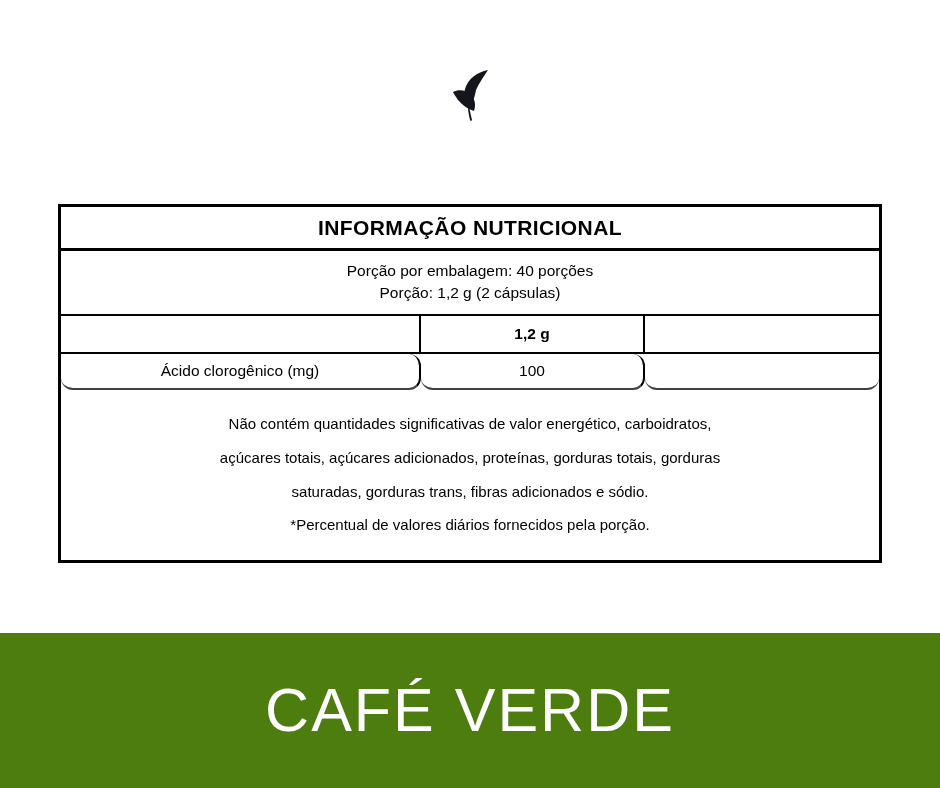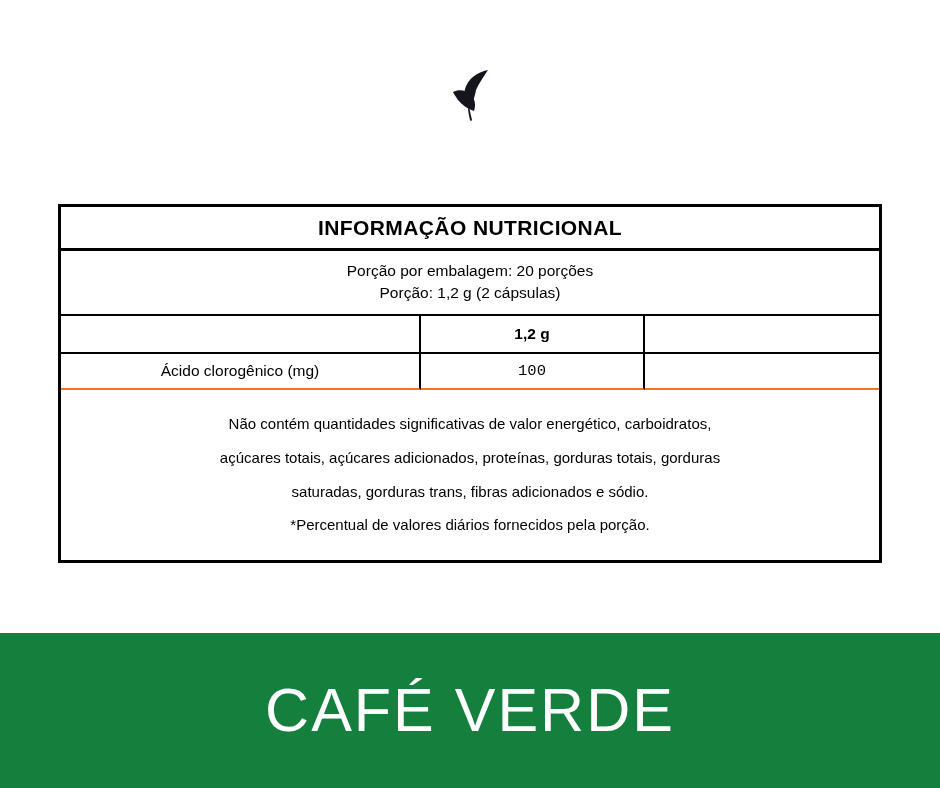--- a/index.html
+++ b/index.html
@@ -96,43 +96,42 @@
 
   .nt-row-head { border-bottom: 2px solid #000; }
 
   .nt-cell.name {
     justify-content: center;
     border-right: 2px solid #000;
   }
   .nt-cell.val {
     justify-content: center;
     border-right: 2px solid #000;
-    font-family: Liberation Mono, monospace;
   }
   .nt-cell.vd { justify-content: center; }
 
-  .nt-grid.data .nt-cell { border-bottom: 2px solid #f97316; }
+  .nt-grid.data .nt-cell { border-bottom: 2px solid #404040; border-radius: 12px; }
 
   .nt-footnote {
     padding: 11px 28px 12px 28px;
     text-align: center;
     font-size: 15px;
     color: #000;
     line-height: 1.45;
   }
   .nt-footnote p { margin: 12px; }
 
   
   .banner {
     position: absolute;
     left: 0;
     bottom: 0;
     width: 940px;
     height: 155px;
-    background: #15803d;
+    background: #4d7c0f;
     display: flex;
     align-items: center;
     justify-content: center;
   }
   .banner-text {
     color: #ffffff;
     font-size: 61px;
     letter-spacing: 2px;
     font-weight: 400;
     line-height: 1;
@@ -156,21 +155,21 @@
 
   <div class="table-block">
 
     <div class="nt-title-box">
       <div class="nt-title">INFORMAÇÃO NUTRICIONAL</div>
     </div>
 
     <div class="nt-body">
 
       <div class="nt-portion">
-        <div>Porção por embalagem: 20 porções</div>
+        <div>Porção por embalagem: 40 porções</div>
         <div>Porção: 1,2 g (2 cápsulas)</div>
       </div>
 
       <div class="nt-grid nt-row-head">
         <div class="nt-cell nt-head blank"></div>
         <div class="nt-cell nt-head mid">1,2 g</div>
       </div>
 
       <div class="nt-grid data">
         <div class="nt-cell name">Ácido clorogênico (mg)</div>

